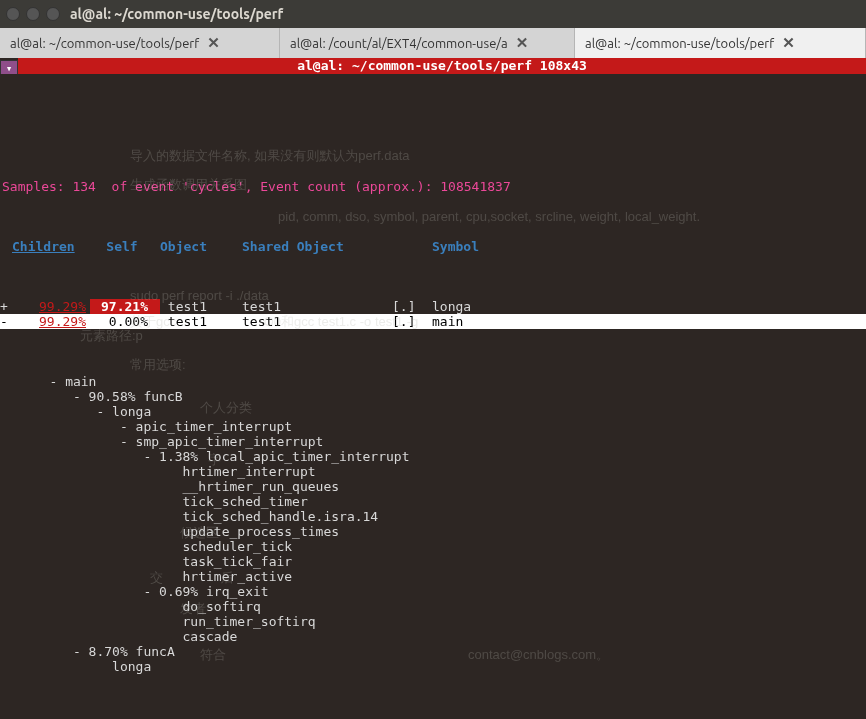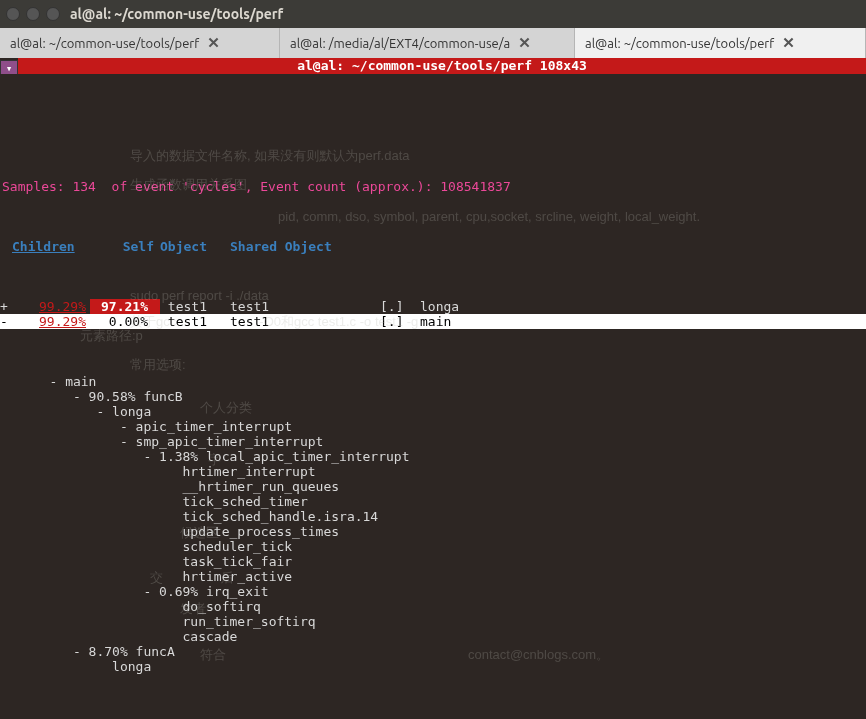--- a/index.html
+++ b/index.html
@@ -97,21 +97,21 @@
       pointer-events: none;
       font-family: "WenQuanYi Micro Hei", sans-serif;
       font-size: 13px;
     }
     .row { height: 15px; display: flex; }
     .cell { display: inline-block; }
     .col-exp { width: 12px; }
     .col-children { width: 78px; text-align: right; padding-right: 4px; text-decoration: underline;}
     .col-self { width: 70px; text-align: right; padding-right: 12px;}
     .col-cmd { width: 70px; }
-    .col-obj { width: 150px; }
+    .col-obj { width: 150px; margin-left: 12px; }
     .col-sym-prefix { width: 40px; }
     .col-sym { flex: 1; }
     .header-row {
       background: #2d2623;
       color: #3a7fbd;
       font-weight: bold;
     }
     .header-row .cell { text-align: left; }
     .hl-row { background: #fff; }
     .hl-row .cell { color: #000; }
@@ -132,21 +132,21 @@
   </div>
   <span>al@al: ~/common-use/tools/perf</span>
 </div>
 
 <div class="tab-bar">
   <div class="tab" style="width:280px">
     <span>al@al: ~/common-use/tools/perf</span>
     <span class="tab-close">✕</span>
   </div>
   <div class="tab" style="width:295px">
-    <span>al@al: /media/al/EXT4/common-use/a</span>
+    <span>al@al: /count/al/EXT4/common-use/a</span>
     <span class="tab-close">✕</span>
   </div>
   <div class="tab active" style="flex:1">
     <span>al@al: ~/common-use/tools/perf</span>
     <span class="tab-close">✕</span>
   </div>
 </div>
 
 <div style="display:flex;height:16px;">
   <div class="menu-icon">▾</div>
@@ -158,24 +158,25 @@
   
   <div id="ghost-container"><div class="ghost-text" style="top: 74px; left: 130px;">导入的数据文件名称, 如果没有则默认为perf.data</div><div class="ghost-text" style="top: 103px; left: 130px;">生成函数调用关系图</div><div class="ghost-text" style="top: 135px; left: 130px;">                                         pid, comm, dso, symbol, parent, cpu,socket, srcline, weight, local_weight.</div><div class="ghost-text" style="top: 214px; left: 130px;">sudo perf report -i ./data</div><div class="ghost-text" style="top: 240px; left: 130px;">其于gcc                       -O0和gcc test1.c -o test1 -g</div><div class="ghost-text" style="top: 254px; left: 80px;">元素路径:p</div><div class="ghost-text" style="top: 283px; left: 130px;">常用选项:</div><div class="ghost-text" style="top: 326px; left: 200px;">个人分类</div><div class="ghost-text" style="top: 378px; left: 208px;">字</div><div class="ghost-text" style="top: 451px; left: 180px;">候选区</div><div class="ghost-text" style="top: 496px; left: 150px;">交                后</div><div class="ghost-text" style="top: 527px; left: 180px;">发者     </div><div class="ghost-text" style="top: 573px; left: 200px;">符合                                                                   contact@cnblogs.com。</div></div>
 
   <div class="row info-row">
     <span class="cell" style="padding-left:2px">Samples: 134  of event 'cycles', Event count (approx.): 108541837</span>
   </div>
 
   <div class="row header-row">
     <span class="cell col-exp"></span>
     <span class="cell col-children" style="text-align:left">Children</span>
-    <span class="cell col-self" style="text-align:right;padding-right:6px">Self</span>
+    <span class="cell col-self" style="text-align:center;padding-right:6px">Self</span>
     <span class="cell col-cmd">Object</span>
     <span class="cell col-obj">Shared Object</span>
     <span class="cell col-sym-prefix"></span>
+    <span class="cell col-sym">Symbol</span>
   </div>
 
   <div id="top-rows-container"><div class="row"><span class="cell col-exp white">+</span><span class="cell col-children red">99.29%</span><span class="cell col-self " style="background:#c41919;color:#fff;font-weight:bold">97.21%</span><span class="cell col-cmd white"> test1</span><span class="cell col-obj white">test1</span><span class="cell col-sym-prefix white">[.]</span><span class="cell col-sym white">longa</span></div><div class="row hl-row"><span class="cell col-exp white">-</span><span class="cell col-children red">99.29%</span><span class="cell col-self " style="">0.00%</span><span class="cell col-cmd white"> test1</span><span class="cell col-obj white">test1</span><span class="cell col-sym-prefix white">[.]</span><span class="cell col-sym white">main</span></div></div>
 
   <div id="tree-container" class="tree"><div class="row"><span class="cell white" style="padding-left:18px">   - main</span></div><div class="row"><span class="cell white" style="padding-left:18px">      - 90.58% funcB</span></div><div class="row"><span class="cell white" style="padding-left:18px">         - longa</span></div><div class="row"><span class="cell white" style="padding-left:18px">            - apic_timer_interrupt</span></div><div class="row"><span class="cell white" style="padding-left:18px">            - smp_apic_timer_interrupt</span></div><div class="row"><span class="cell white" style="padding-left:18px">               - 1.38% local_apic_timer_interrupt</span></div><div class="row"><span class="cell white" style="padding-left:18px">                    hrtimer_interrupt</span></div><div class="row"><span class="cell white" style="padding-left:18px">                    __hrtimer_run_queues</span></div><div class="row"><span class="cell white" style="padding-left:18px">                    tick_sched_timer</span></div><div class="row"><span class="cell white" style="padding-left:18px">                    tick_sched_handle.isra.14</span></div><div class="row"><span class="cell white" style="padding-left:18px">                    update_process_times</span></div><div class="row"><span class="cell white" style="padding-left:18px">                    scheduler_tick</span></div><div class="row"><span class="cell white" style="padding-left:18px">                    task_tick_fair</span></div><div class="row"><span class="cell white" style="padding-left:18px">                    hrtimer_active</span></div><div class="row"><span class="cell white" style="padding-left:18px">               - 0.69% irq_exit</span></div><div class="row"><span class="cell white" style="padding-left:18px">                    do_softirq</span></div><div class="row"><span class="cell white" style="padding-left:18px">                    run_timer_softirq</span></div><div class="row"><span class="cell white" style="padding-left:18px">                    cascade</span></div><div class="row"><span class="cell white" style="padding-left:18px">      - 8.70% funcA</span></div><div class="row"><span class="cell white" style="padding-left:18px">           longa</span></div></div>
 
   
 
   
 </div>

